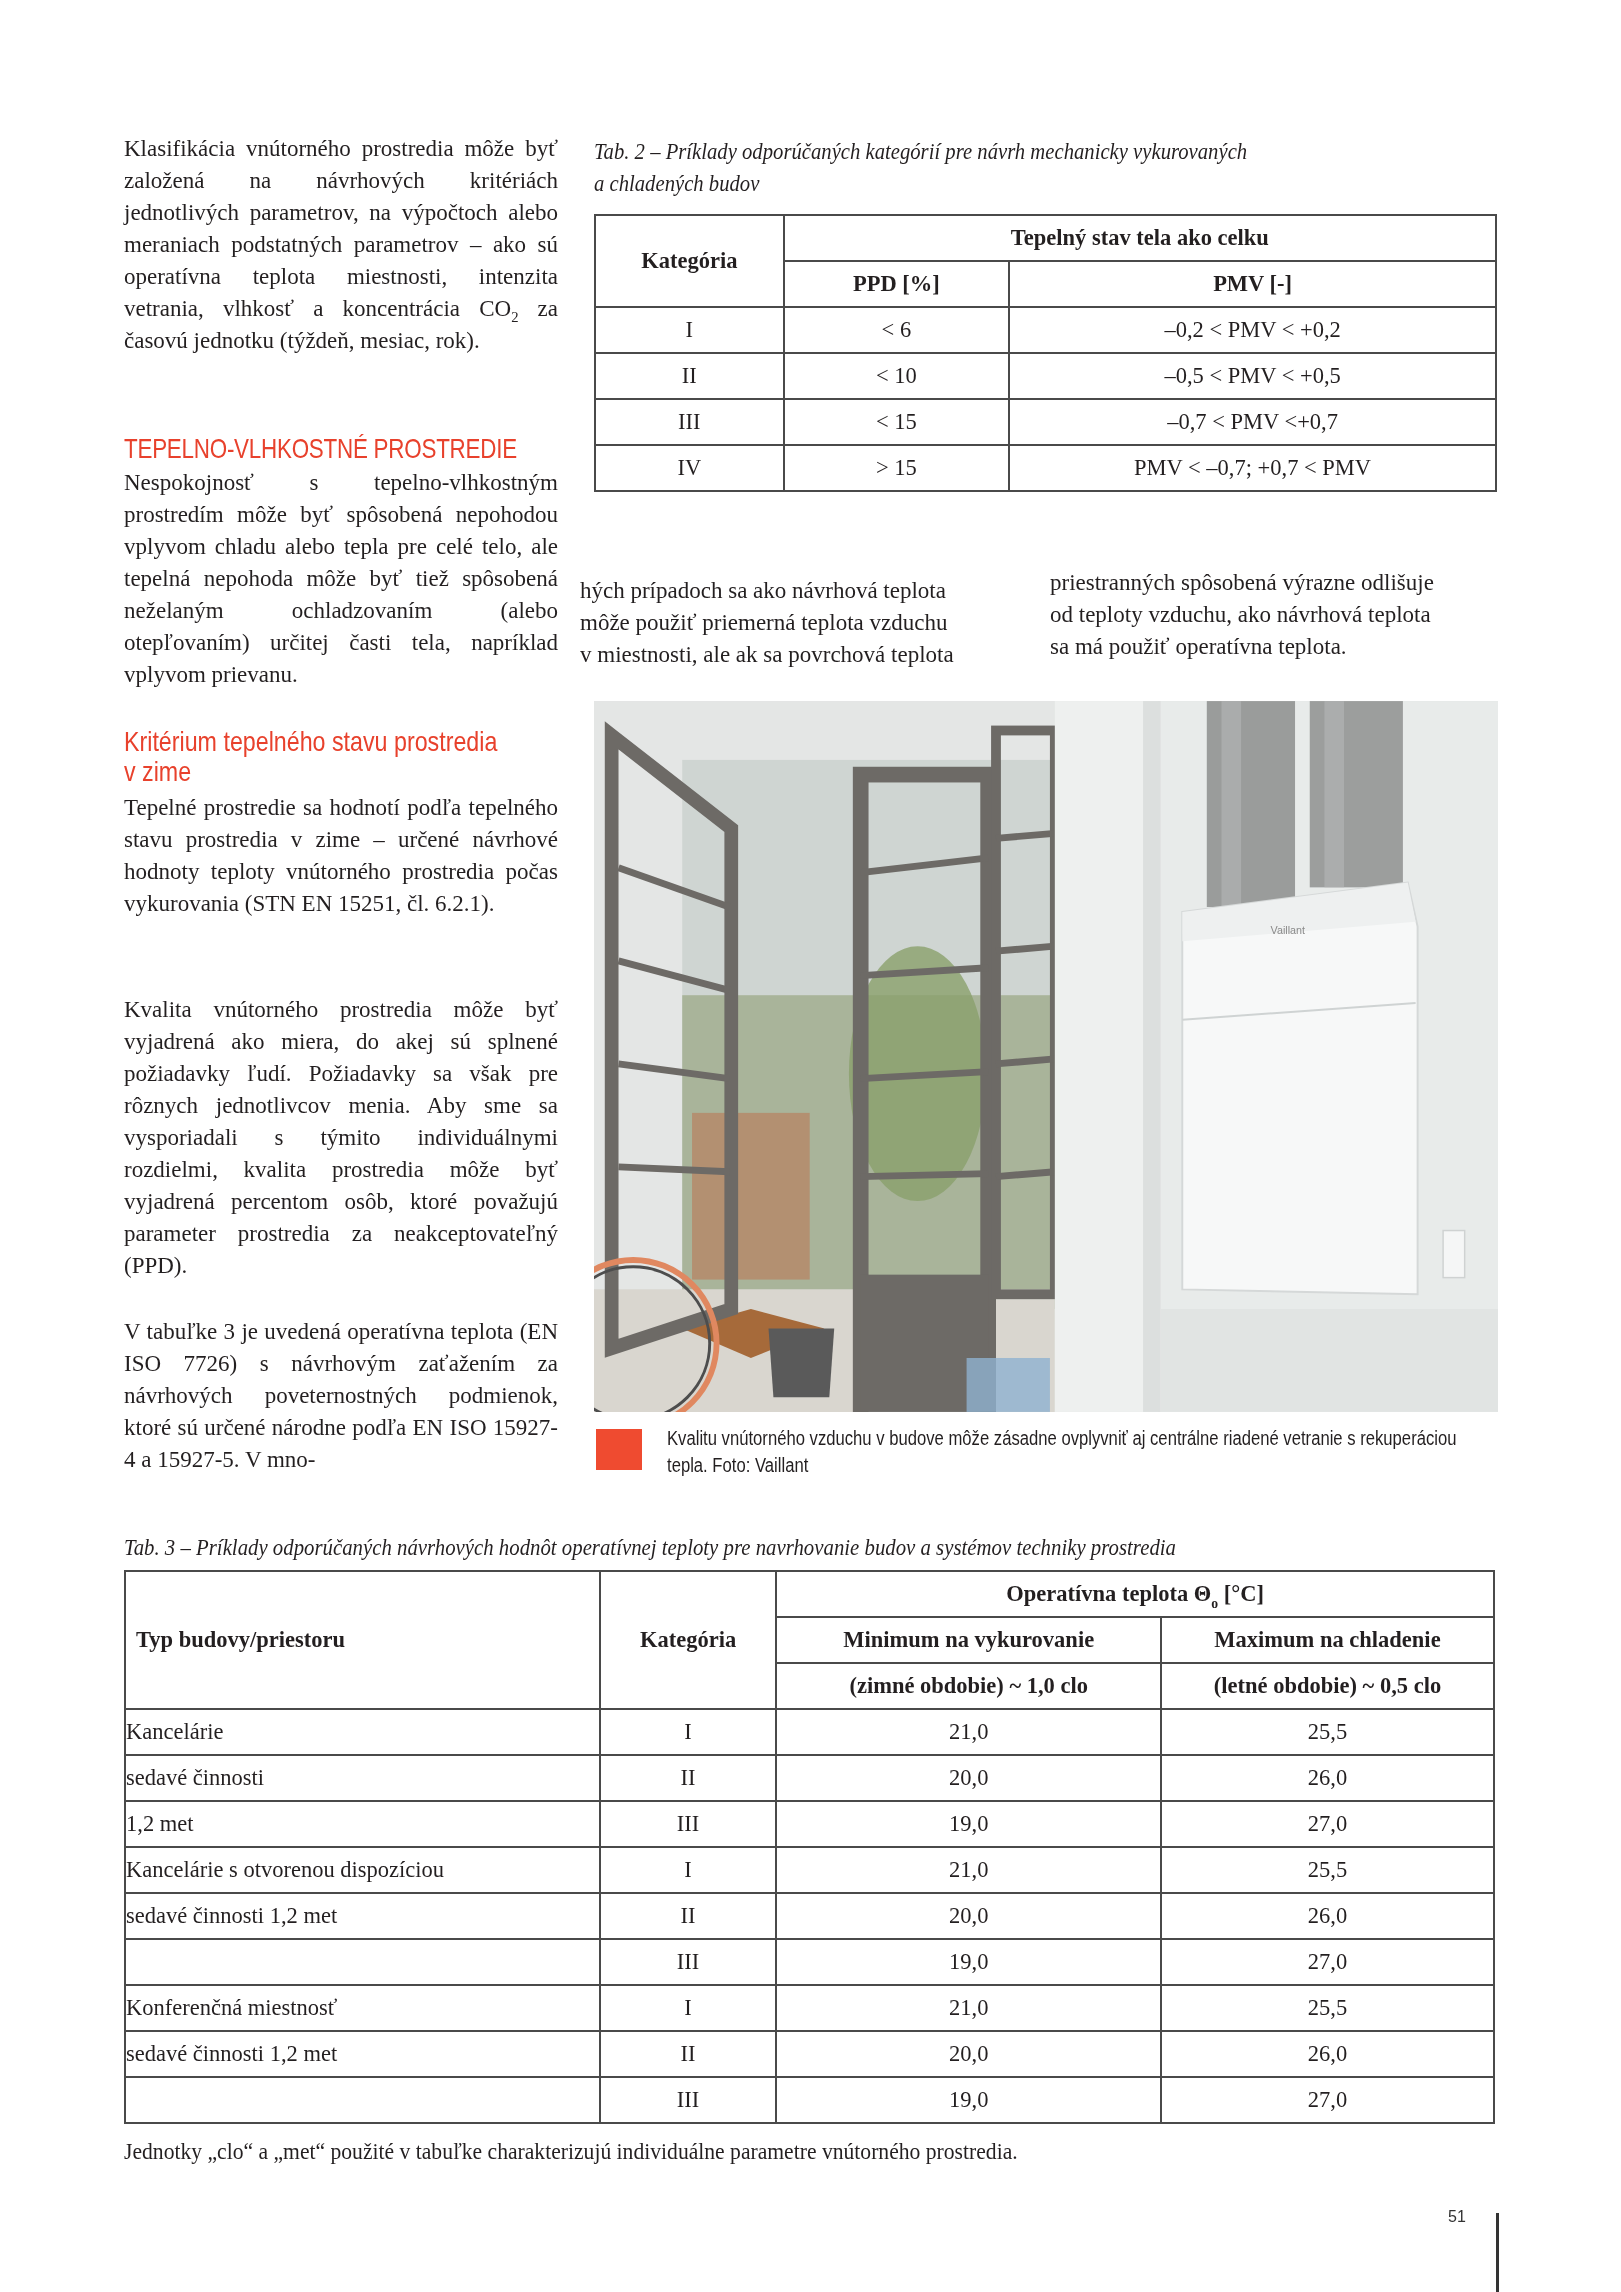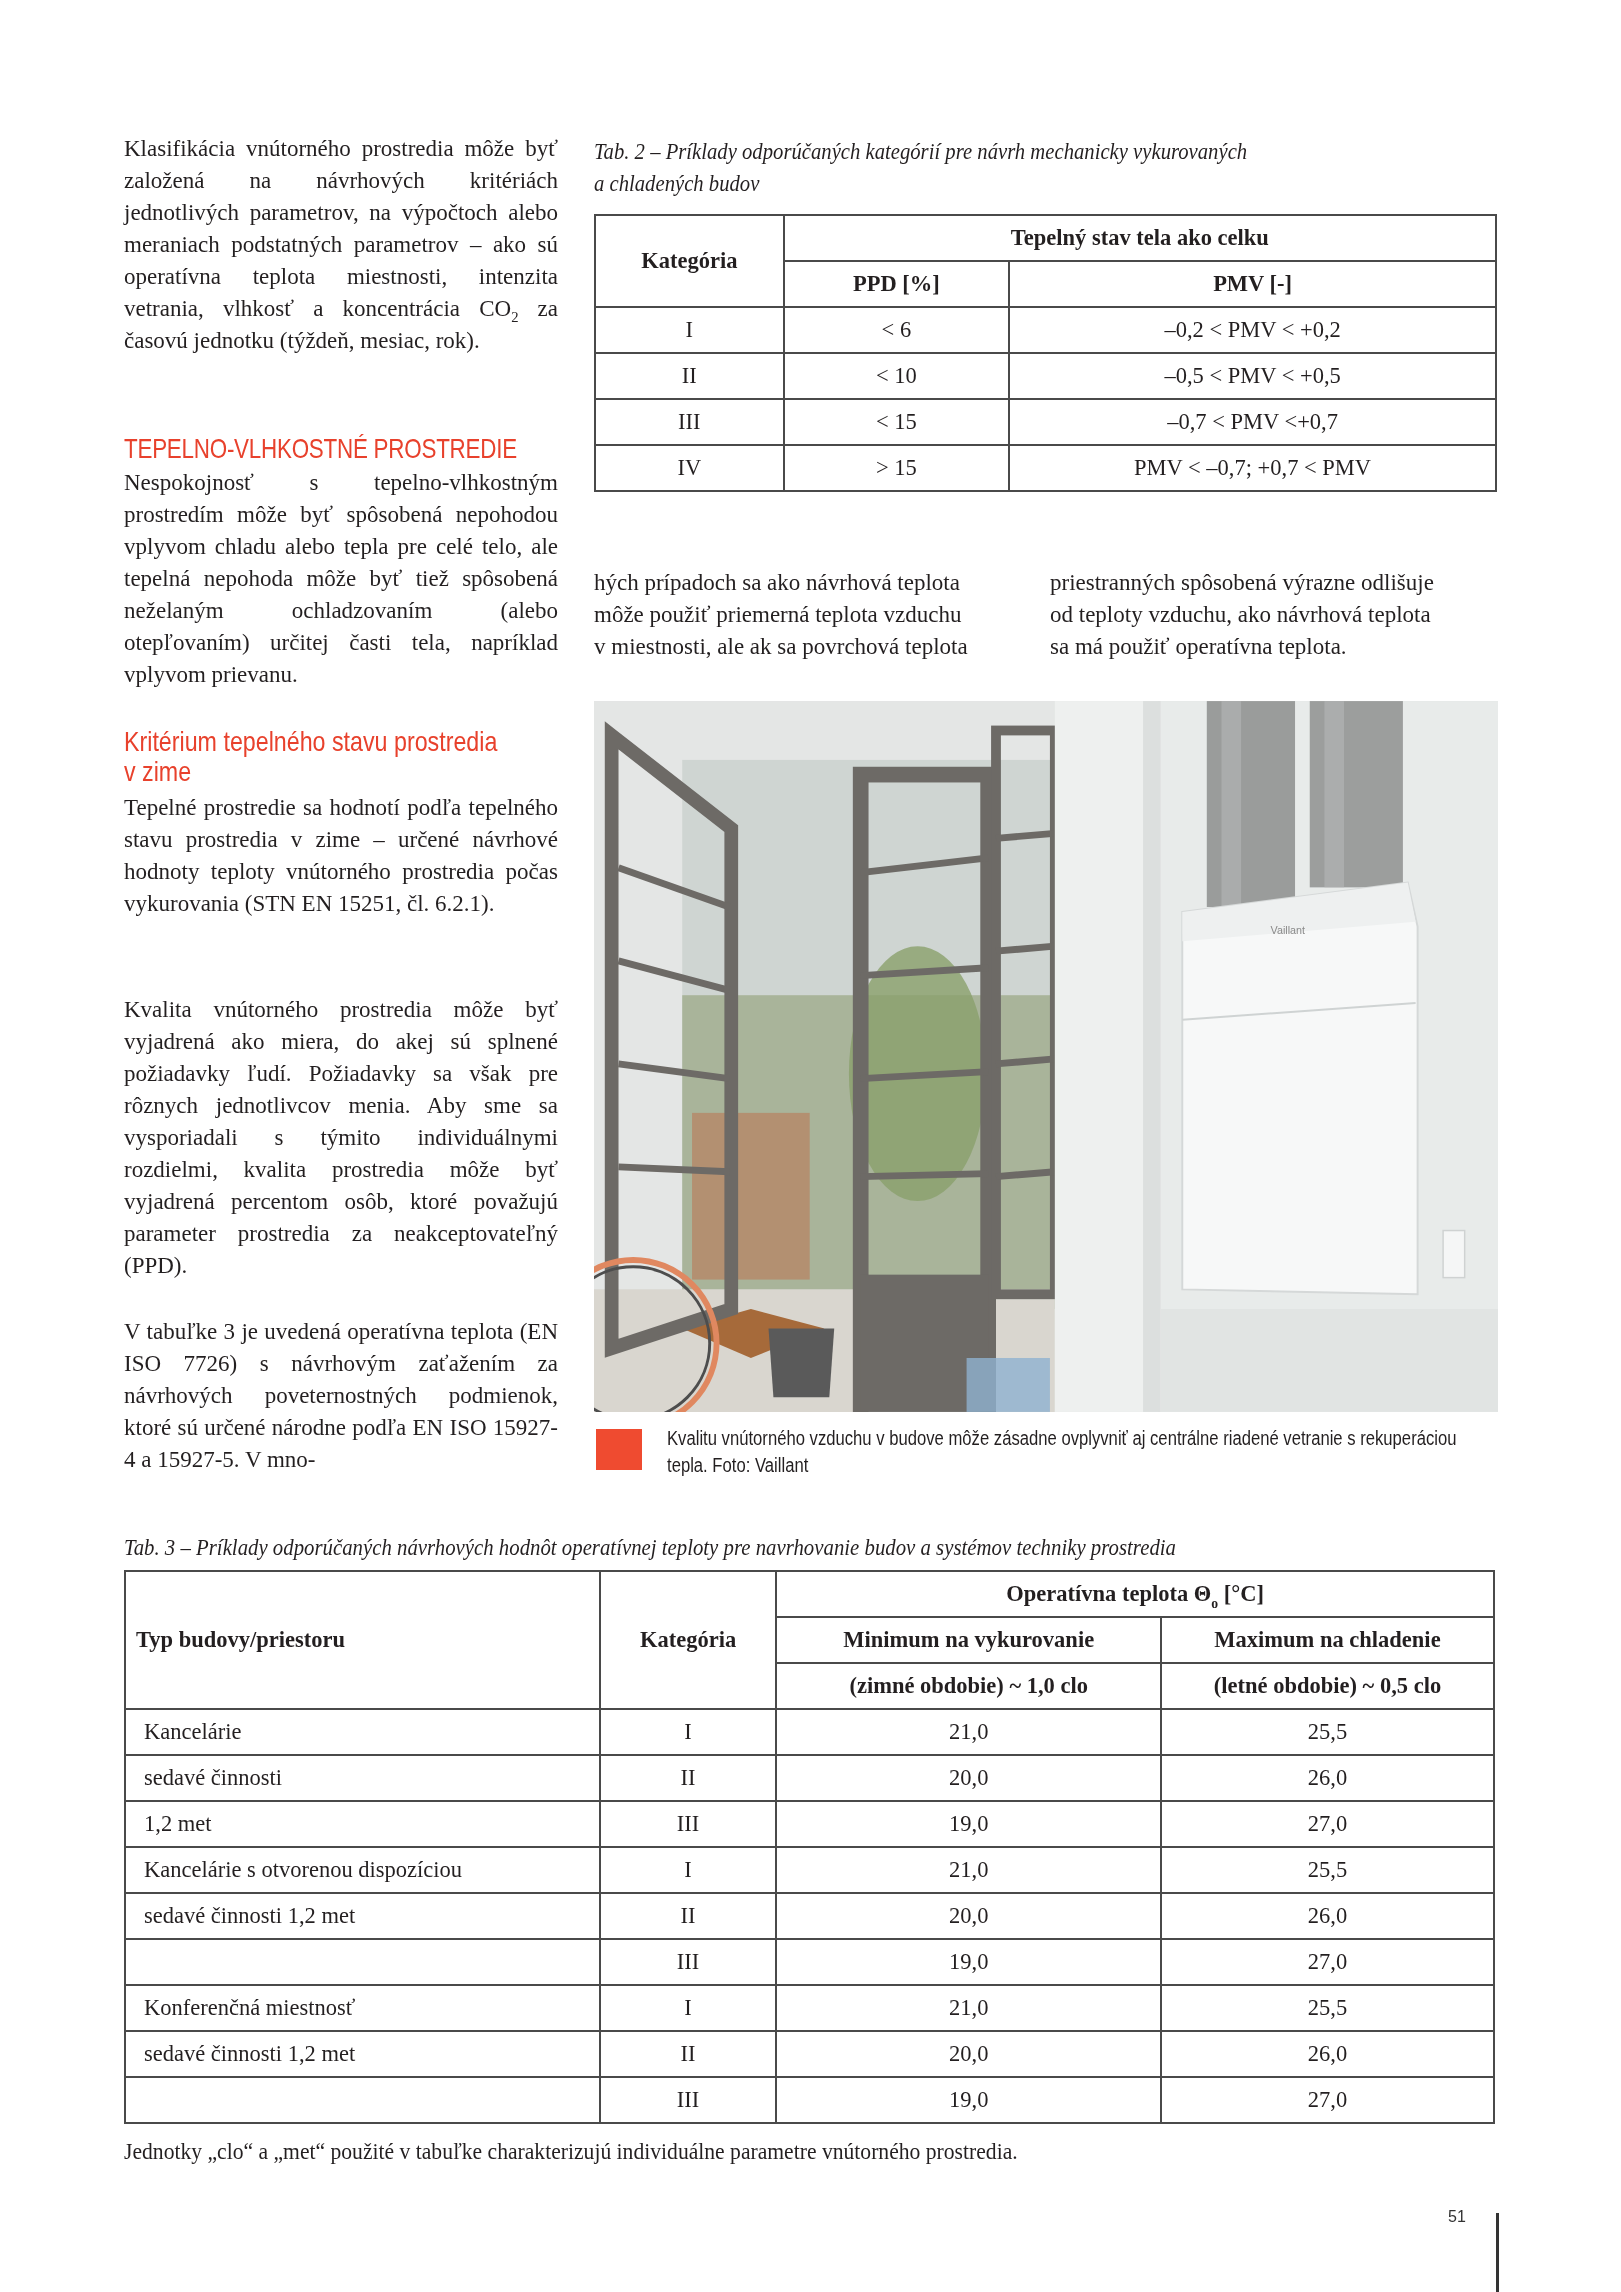--- a/index.html
+++ b/index.html
@@ -25,21 +25,21 @@
   table.doc { border-collapse: collapse; position: absolute; font-size: 22.5px; }
   table.doc td, table.doc th { border: 2px solid #4a4a4a; padding: 0 9.8px; text-align: center;
                                vertical-align: middle; font-weight: normal; }
   table.doc th { font-weight: bold; }
   #tab2 { left: 594px; top: 214px; width: 903px; }
   #tab2 tr { height: 46px; }
   #tab2 .col-cat { width: 167px; }
   #tab2 .col-ppd { width: 204px; }
   #tab3 { left: 124px; top: 1570px; width: 1371px; }
   #tab3 tr { height: 46px; }
-  #tab3 td.type { text-align: left; padding-left: 18px; }
+  #tab3 td.type { text-align: left; padding-left: 0; }
   #tab3 .col-type { width: 453px; }
   #tab3 .col-cat { width: 155px; }
   #tab3 .col-min { width: 363px; margin-left: 23px; }
   .bold { font-weight: bold; }
   sub.theta { font-size: 13.7px; vertical-align: -6.9px; line-height: 0; }
 
   
   .rtext { top: 567px; font-size: 23px; line-height: 32px; margin: 0; white-space: nowrap; }
 
   
@@ -109,21 +109,21 @@
     <td>–0,7 &lt; PMV &lt;+0,7</td>
   </tr>
   <tr>
     <td>IV</td>
     <td>&gt; 15</td>
     <td>PMV &lt; –0,7; +0,7 &lt; PMV</td>
   </tr>
 </tbody>
   </table>
 
-<div class="abs rtext" style="left:594px;">
+<div class="abs rtext" style="left:580px;margin-top:8px;">
   <div>hých prípadoch sa ako návrhová teplota</div>
   <div>môže použiť priemerná teplota vzduchu</div>
   <div>v miestnosti, ale ak sa povrchová teplota</div>
 </div>
 <div class="abs rtext" style="left:1050px;">
   <div>priestranných spôsobená výrazne odlišuje</div>
   <div>od teploty vzduchu, ako návrhová teplota</div>
   <div>sa má použiť operatívna teplota.</div>
 </div>
 

